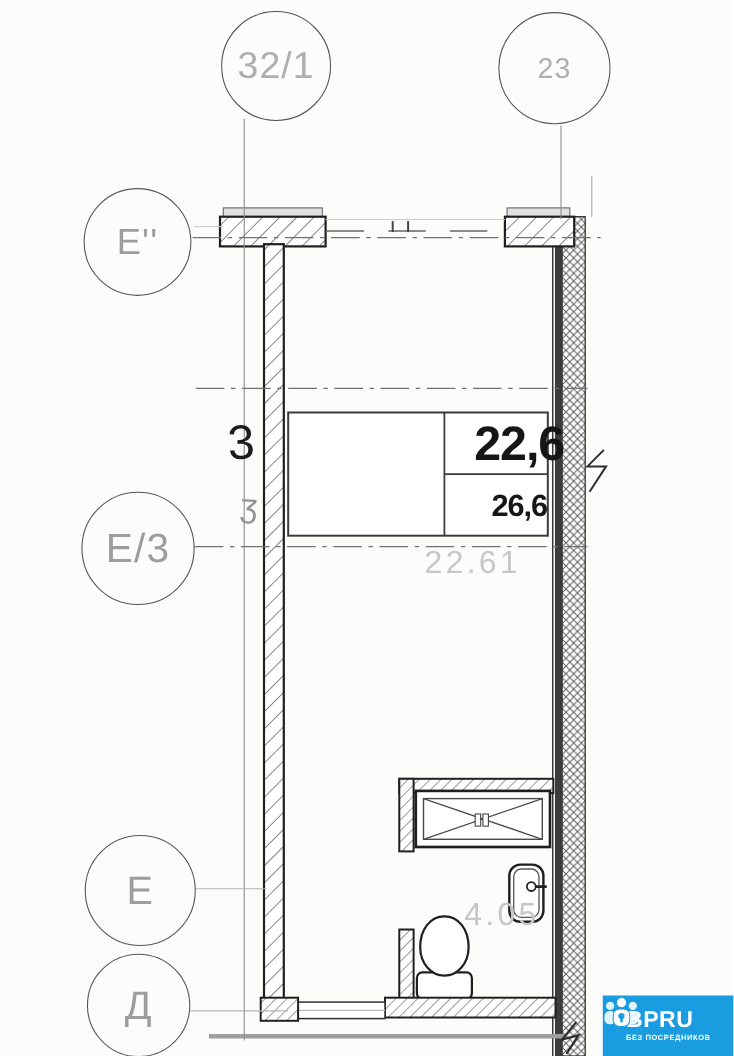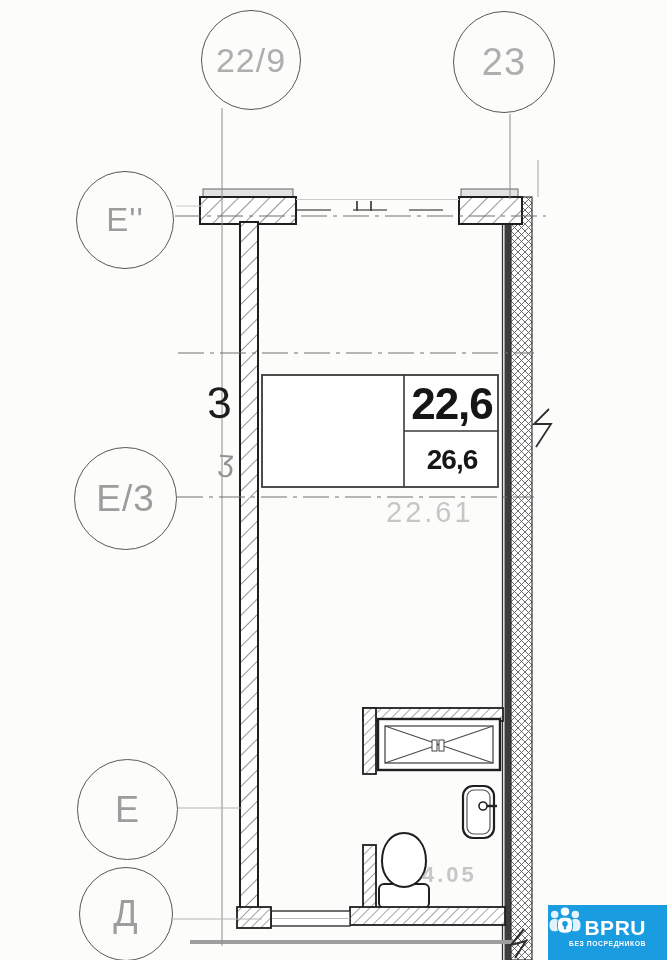--- a/index.html
+++ b/index.html
@@ -10,33 +10,33 @@
   svg{position:absolute;left:0;top:0;}
   .axis-circle{
     position:absolute;border:1.5px solid #575757;border-radius:50%;
     display:flex;align-items:center;justify-content:center;
     box-sizing:border-box;background:transparent;color:#9d9d9d;
     letter-spacing:1px;
   }
   .axis-circle.top{color:#aeaeae;}
   .area-value{
     position:absolute;width:94px;text-align:center;color:#161616;
-    font-weight:700;letter-spacing:-1px;
+    font-weight:700;letter-spacing:-1px;margin-left:20px;
   }
   .ghost{
     position:absolute;color:#c7c7c7;letter-spacing:3px;font-weight:400;
   }
   .pen-mark{position:absolute;color:#1c1c1c;font-weight:500;}
   .pen-mark.light{color:#929292;font-weight:400;}
   .logo{
     position:absolute;left:548px;top:905px;width:119px;height:55px;
     background:#1a9ce1;display:flex;align-items:center;justify-content:center;
     gap:5px;color:#ffffff;
   }
-  .logo-text{display:flex;flex-direction:column;align-items:flex-end;line-height:1;}
+  .logo-text{display:flex;flex-direction:column;align-items:flex-start;line-height:1;}
   .logo-name{font-size:21px;font-weight:700;letter-spacing:.5px;}
   .logo-tagline{font-size:6.8px;font-weight:700;letter-spacing:.55px;margin-top:3px;}
 </style>
 </head>
 <body>
 
 <div class="canvas">
 
   <svg width="667" height="960" viewBox="0 0 667 960">
     <defs>
@@ -131,44 +131,44 @@
       <line x1="538" y1="160" x2="538" y2="197" stroke="#a5a5a5" stroke-width="1"></line>
       <line x1="175" y1="216" x2="546" y2="216" stroke="#707070" stroke-width="1.2" stroke-dasharray="26 6 4 6"></line>
       <line x1="178" y1="353" x2="534" y2="353" stroke="#707070" stroke-width="1.2" stroke-dasharray="26 6 4 6"></line>
       <line x1="177" y1="497" x2="534" y2="497" stroke="#707070" stroke-width="1.2" stroke-dasharray="26 6 4 6"></line>
       <line x1="178" y1="808" x2="242" y2="808" stroke="#b3b3b3" stroke-width="1"></line>
       <line x1="173" y1="919" x2="262" y2="919" stroke="#b3b3b3" stroke-width="1"></line>
     </g>
   </svg>
 
   <div class="axis-circle top" style="left:201px;top:10px;width:100px;height:100px;font-size:34px;">
-    <span>22/9</span>
+    <span>32/1</span>
   </div>
-  <div class="axis-circle top" style="left:453px;top:11px;width:102px;height:102px;font-size:38px;text-align:center;">
+  <div class="axis-circle top" style="left:453px;top:11px;width:102px;height:102px;font-size:26px;text-align:center;">
     <span>23</span>
   </div>
 
   <div class="axis-circle" style="left:76px;top:171px;width:98px;height:98px;font-size:33px;">
     <span>Е''</span>
   </div>
   <div class="axis-circle" style="left:74px;top:447px;width:103px;height:103px;font-size:37px;">
     <span>Е/3</span>
   </div>
   <div class="axis-circle" style="left:77px;top:759px;width:101px;height:101px;font-size:36px;">
     <span>Е</span>
   </div>
   <div class="axis-circle" style="left:79px;top:867px;width:94px;height:94px;font-size:36px;">
     <span>Д</span>
   </div>
 
   <div class="area-value" style="left:405px;top:381px;font-size:44px;line-height:46px;">22,6</div>
   <div class="area-value" style="left:405px;top:437px;font-size:28px;line-height:46px;">26,6</div>
 
   <div class="ghost" style="left:386px;top:496px;font-size:29px;">22.61</div>
-  <div class="ghost" style="left:422px;top:862px;font-size:22px;font-weight:bold;">4.05</div>
+  <div class="ghost" style="left:422px;top:816px;font-size:29px;">4.05</div>
 
   <div class="pen-mark" style="left:207px;top:378px;font-size:44px;transform:rotate(-3deg);">3</div>
   <div class="pen-mark light" style="left:218px;top:444px;font-size:30px;transform:rotate(4deg);">ʒ</div>
 
   <div class="logo">
     <svg width="34" height="30" viewBox="0 0 36 32">
       <circle cx="7" cy="10" r="4" fill="rgba(255,255,255,0.88)"></circle>
       <rect x="1.5" y="15" width="11" height="13" rx="5" fill="rgba(255,255,255,0.88)"></rect>
       <circle cx="29" cy="10" r="4" fill="rgba(255,255,255,0.88)"></circle>
       <rect x="23.5" y="15" width="11" height="13" rx="5" fill="rgba(255,255,255,0.88)"></rect>

